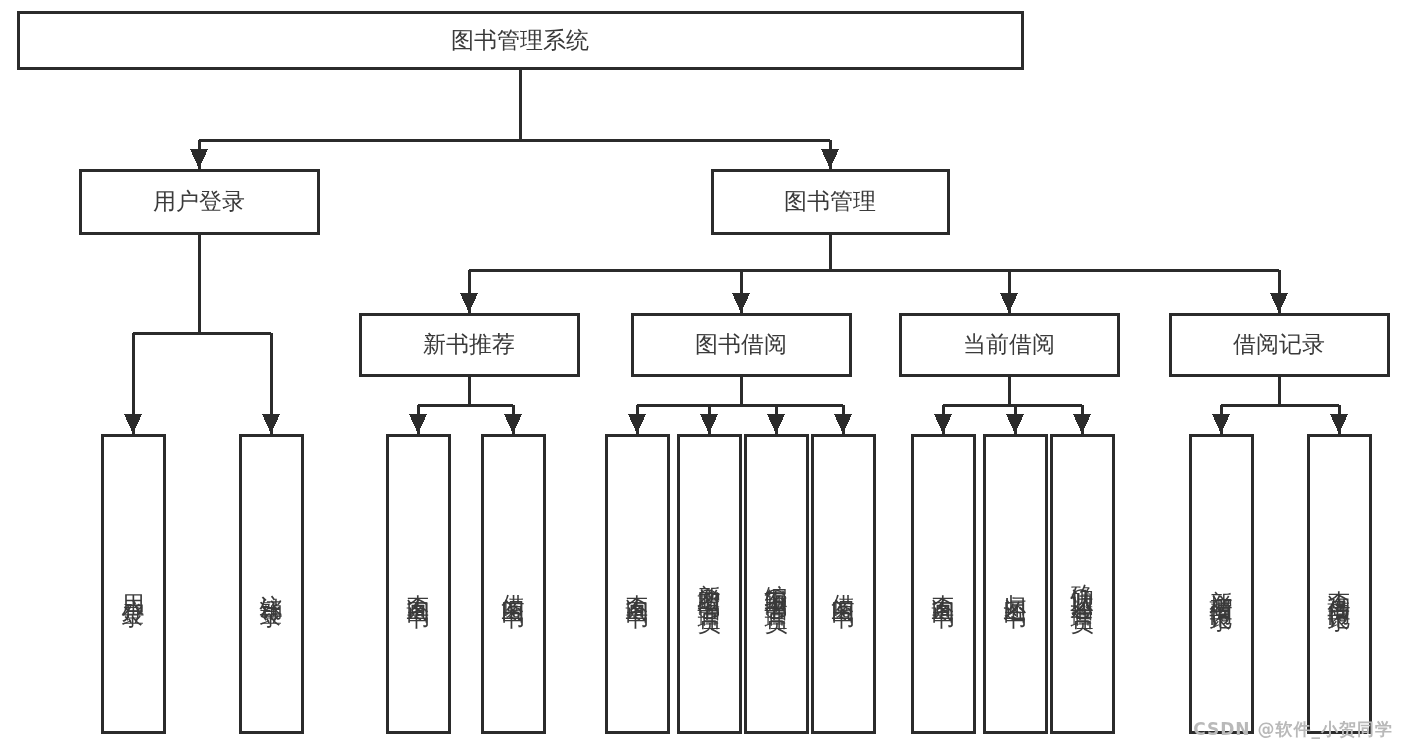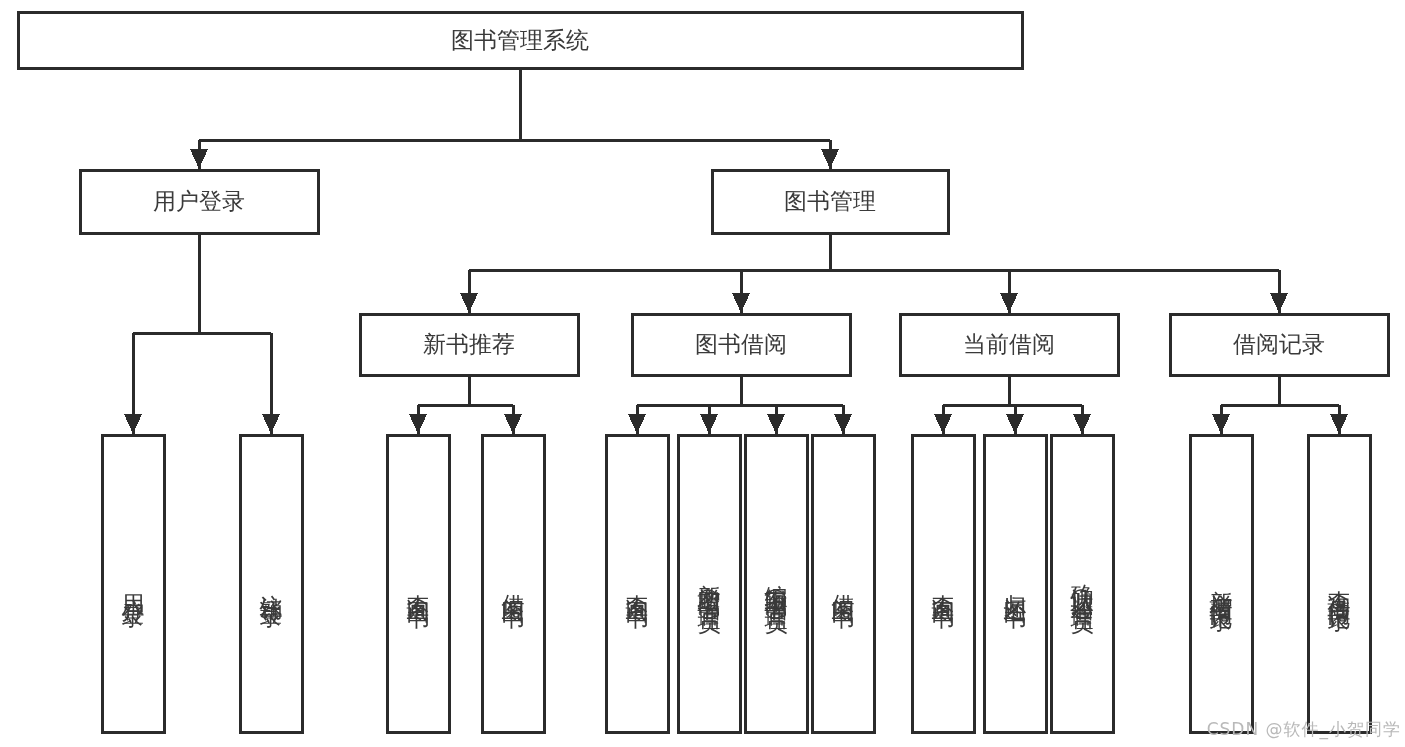--- a/index.html
+++ b/index.html
@@ -63,27 +63,28 @@
     letter-spacing: 4px;
     color: #3a3a3a;
     display: flex;
     align-items: center;
     justify-content: center;
     white-space: nowrap;
     pointer-events: none;
   }
   .watermark {
     position: absolute;
-    right: 4px;
+    right: 12px;
     bottom: 6px;
     font-family: "DejaVu Sans", "Liberation Sans", sans-serif;
     font-size: 17px;
     color: #b9b9b9;
     letter-spacing: 1px;
     white-space: nowrap;
+    font-weight: bold;
   }
 </style>
 </head>
 <body>
 
 <div id="diagram-root">
 
   <svg class="diagram-canvas" viewBox="0 0 1405 747">
     <g id="connector-layer">
         <line x1="520" y1="68" x2="520" y2="140" class="connector"></line>

